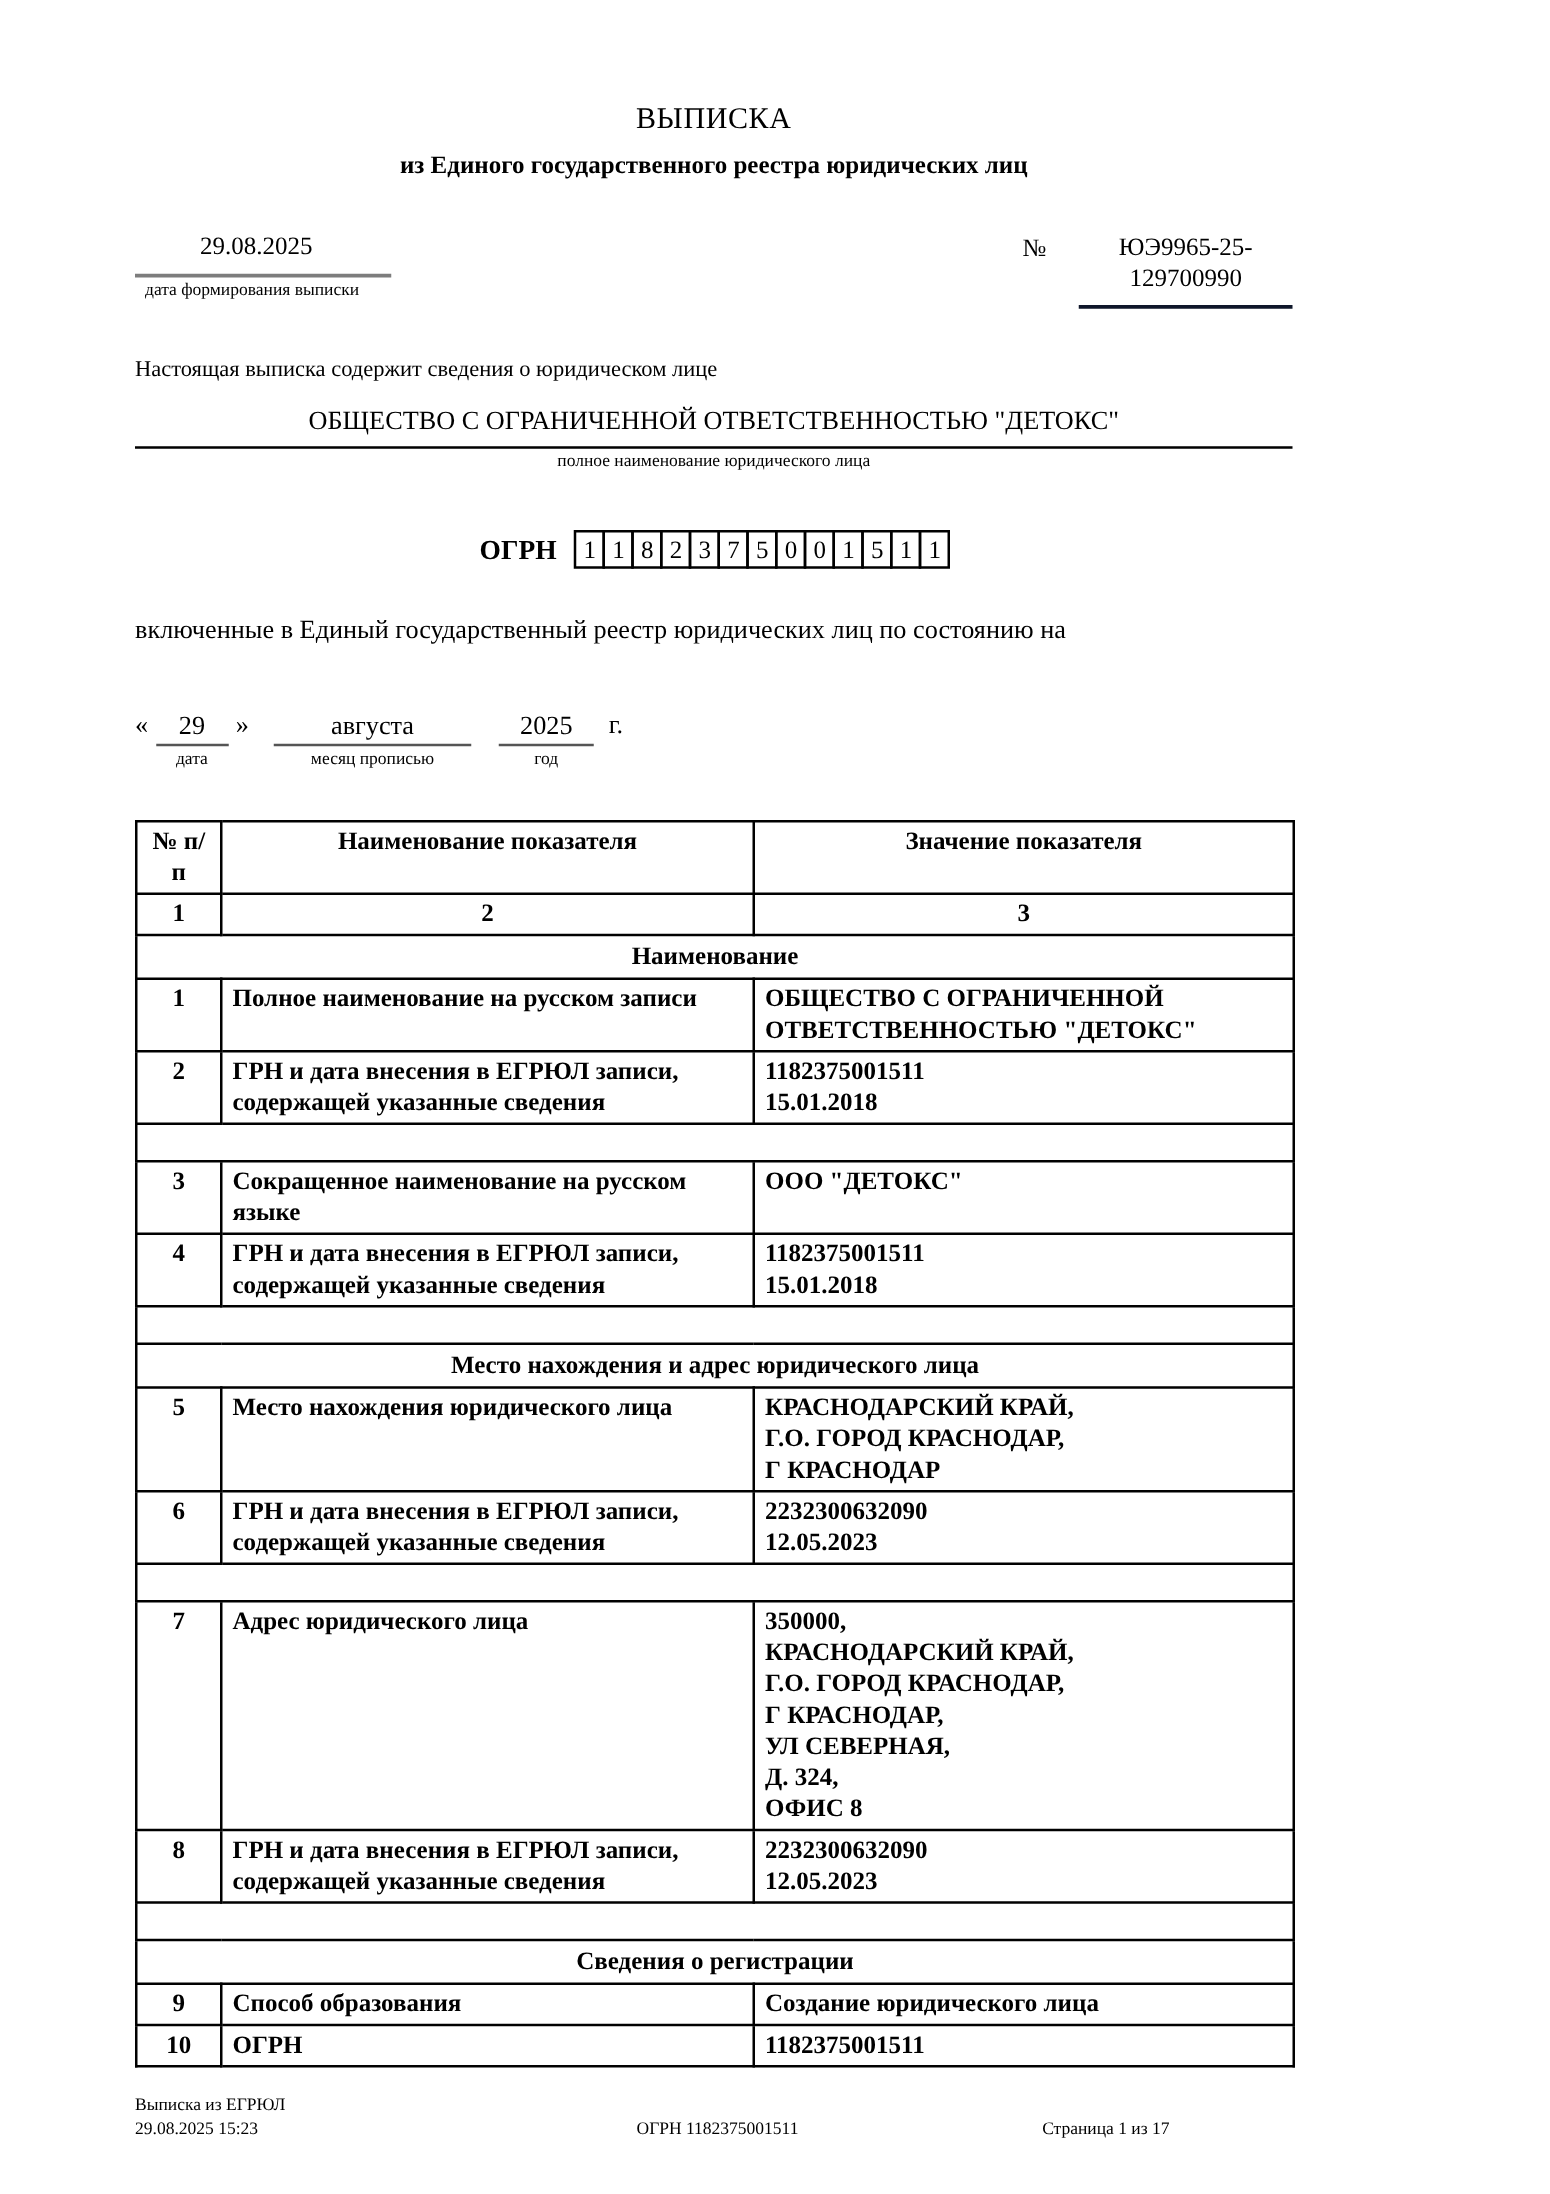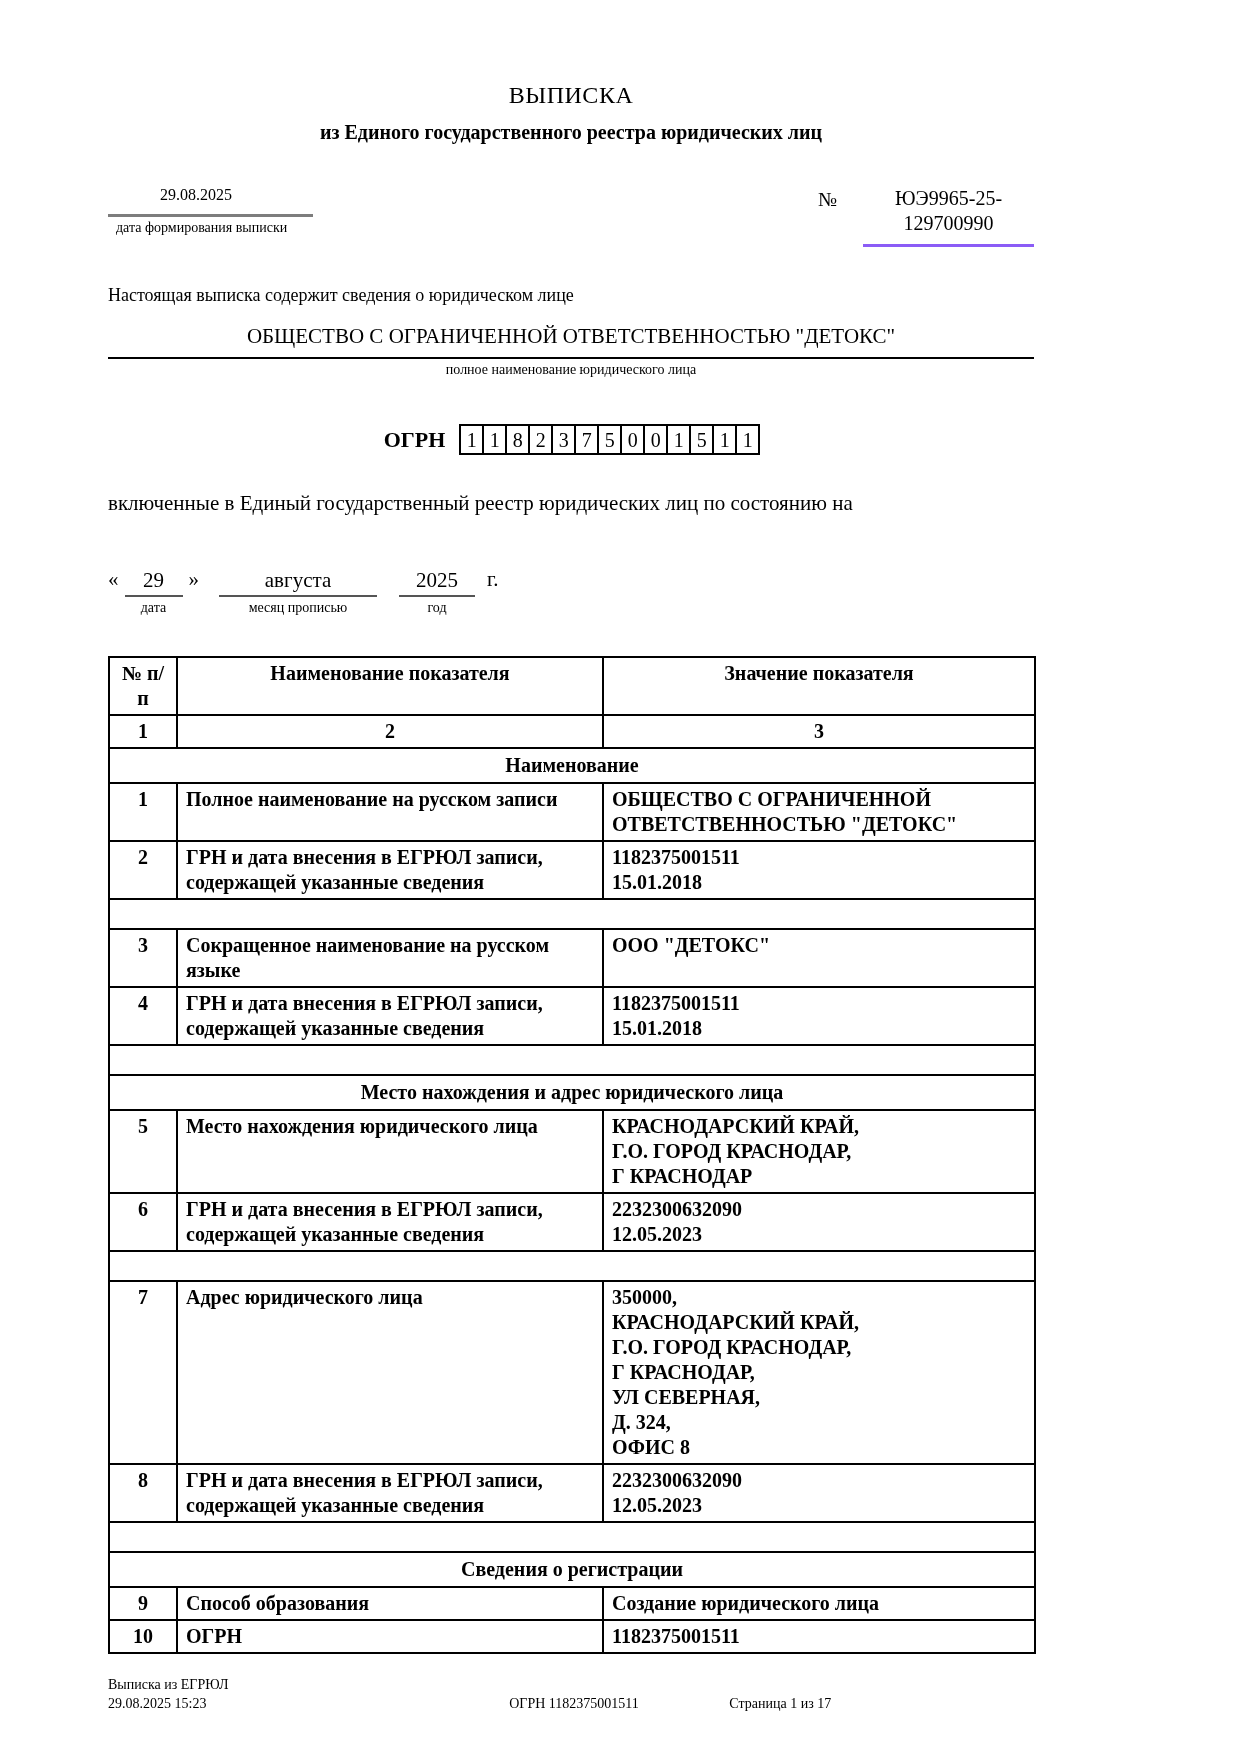--- a/index.html
+++ b/index.html
@@ -17,29 +17,29 @@
     text-align: center; font-weight: normal; font-size: 24px;
     margin-top: 82px; letter-spacing: 0.5px;
   }
   .doc-subtitle {
     text-align: center; font-weight: bold; font-size: 20px; margin-top: 12px;
   }
   .meta-row {
     display: flex; justify-content: space-between; margin-top: 42px;
   }
   .date-block { width: 205px; }
-  .date-value { font-size: 16px; padding-left: 52px; }
+  .date-value { font-size: 20px; padding-left: 52px; }
   .date-underline { border-bottom: 3px solid #7d7d7d; margin-top: 10px; }
   .date-caption { font-size: 14px; padding-left: 8px; margin-top: 3px; }
   .number-block { width: 216px; display: flex; align-items: flex-start; }
   .number-sign { font-size: 20px; margin-right: 26px; padding-top: 2px; }
   .number-value {
     flex: 1; text-align: center; font-size: 20px;
     white-space: pre-line; line-height: 1.25;
-    border-bottom: 3px solid #8b5cf6; padding-bottom: 8px;
+    border-bottom: 3px solid #0f172a; padding-bottom: 8px;
   }
   .intro { font-size: 18px; margin-top: 38px; }
   .company-name { text-align: center; font-size: 21px; margin-top: 18px; }
   .company-rule { border-bottom: 2px solid #000; margin-top: 8px; }
   .company-caption { text-align: center; font-size: 14px; margin-top: 3px; }
   .ogrn-row {
     display: flex; justify-content: center; align-items: center; margin-top: 46px;
   }
   .ogrn-label { font-weight: bold; font-size: 22px; margin-right: 14px; }
   .ogrn-boxes { display: flex; }
@@ -71,21 +71,21 @@
   td.numcell { text-align: center; }
   tr.section-row td { font-weight: bold; text-align: center; padding: 4px; }
   tr.spacer-row td { height: 30px; padding: 0; }
   td.namecell, td.valcell { white-space: pre-line; }
   .footer {
     position: absolute; left: 108px; top: 1660px; width: 932px;
     display: flex; align-items: flex-end; font-size: 14px; line-height: 1.35; margin-top: 16px;
   }
   .f-left { flex: 1; }
   .f-center { flex: 1; text-align: center; }
-  .f-right { flex: 1; text-align: left; }
+  .f-right { flex: 1; text-align: center; }
 </style>
 </head>
 <body>
 
 <div class="content">
 
   <div class="doc-title">ВЫПИСКА</div>
   <div class="doc-subtitle">из Единого государственного реестра юридических лиц</div>
 
   <div class="meta-row">

